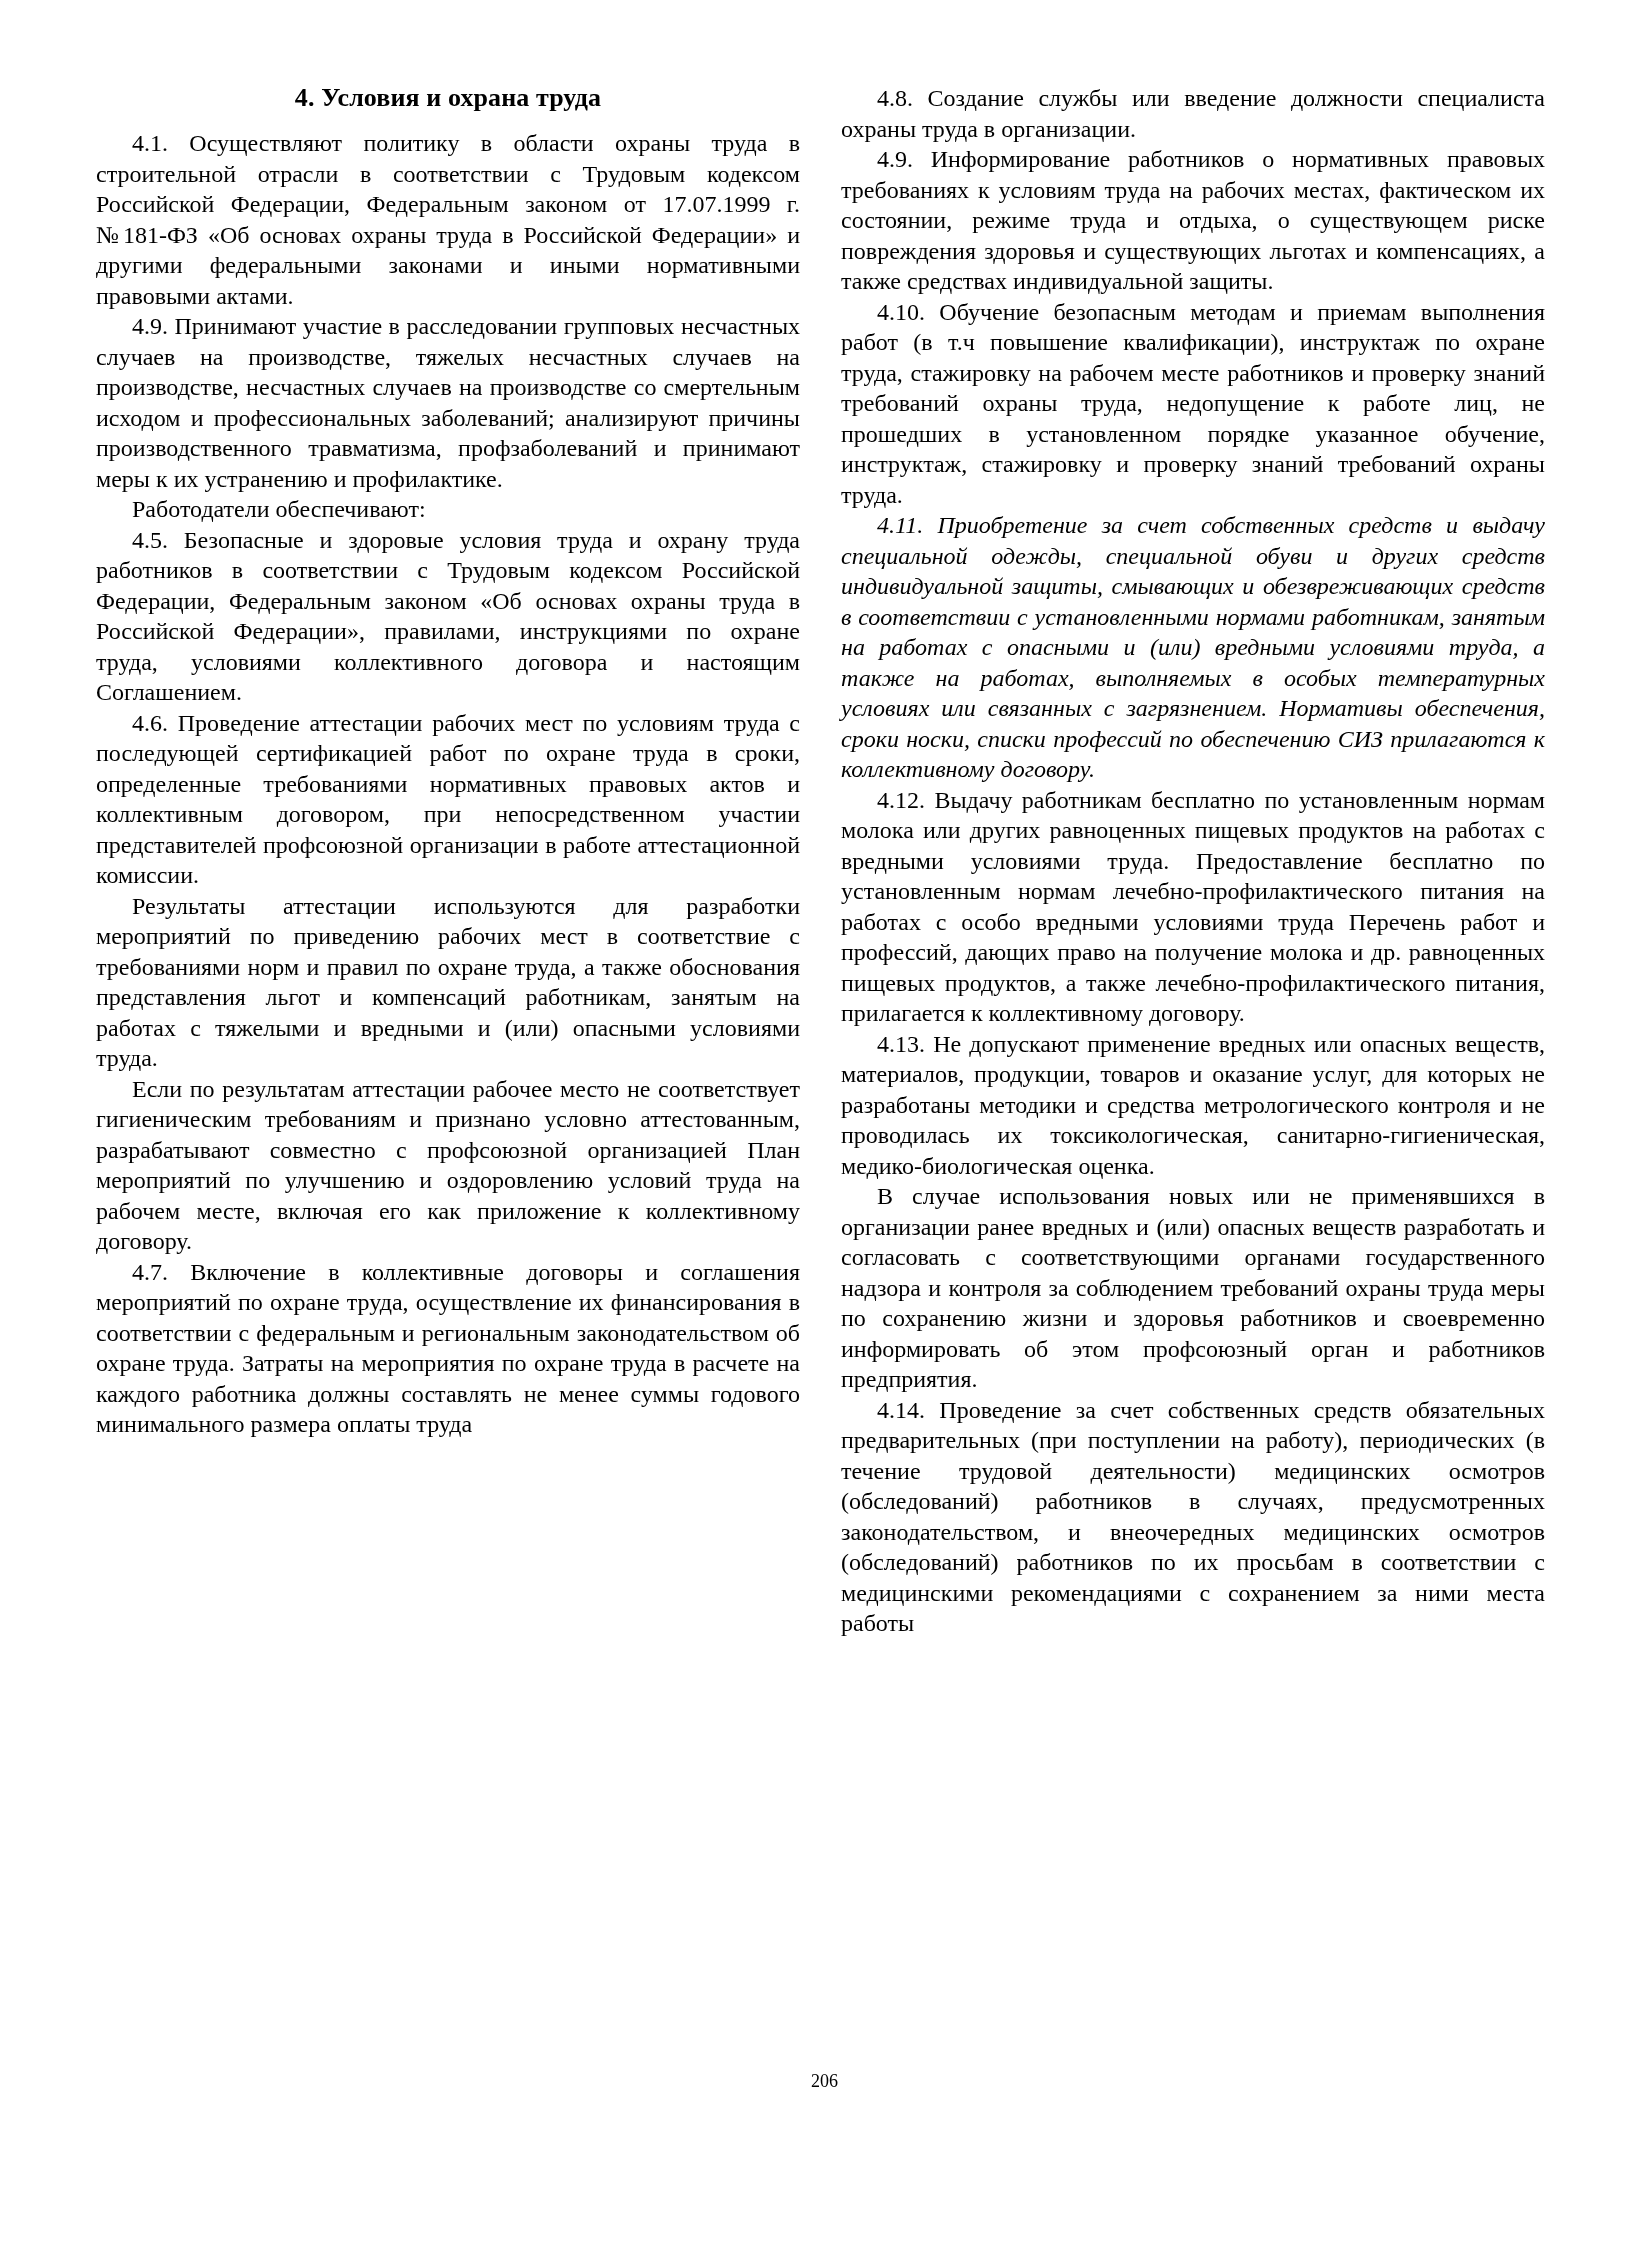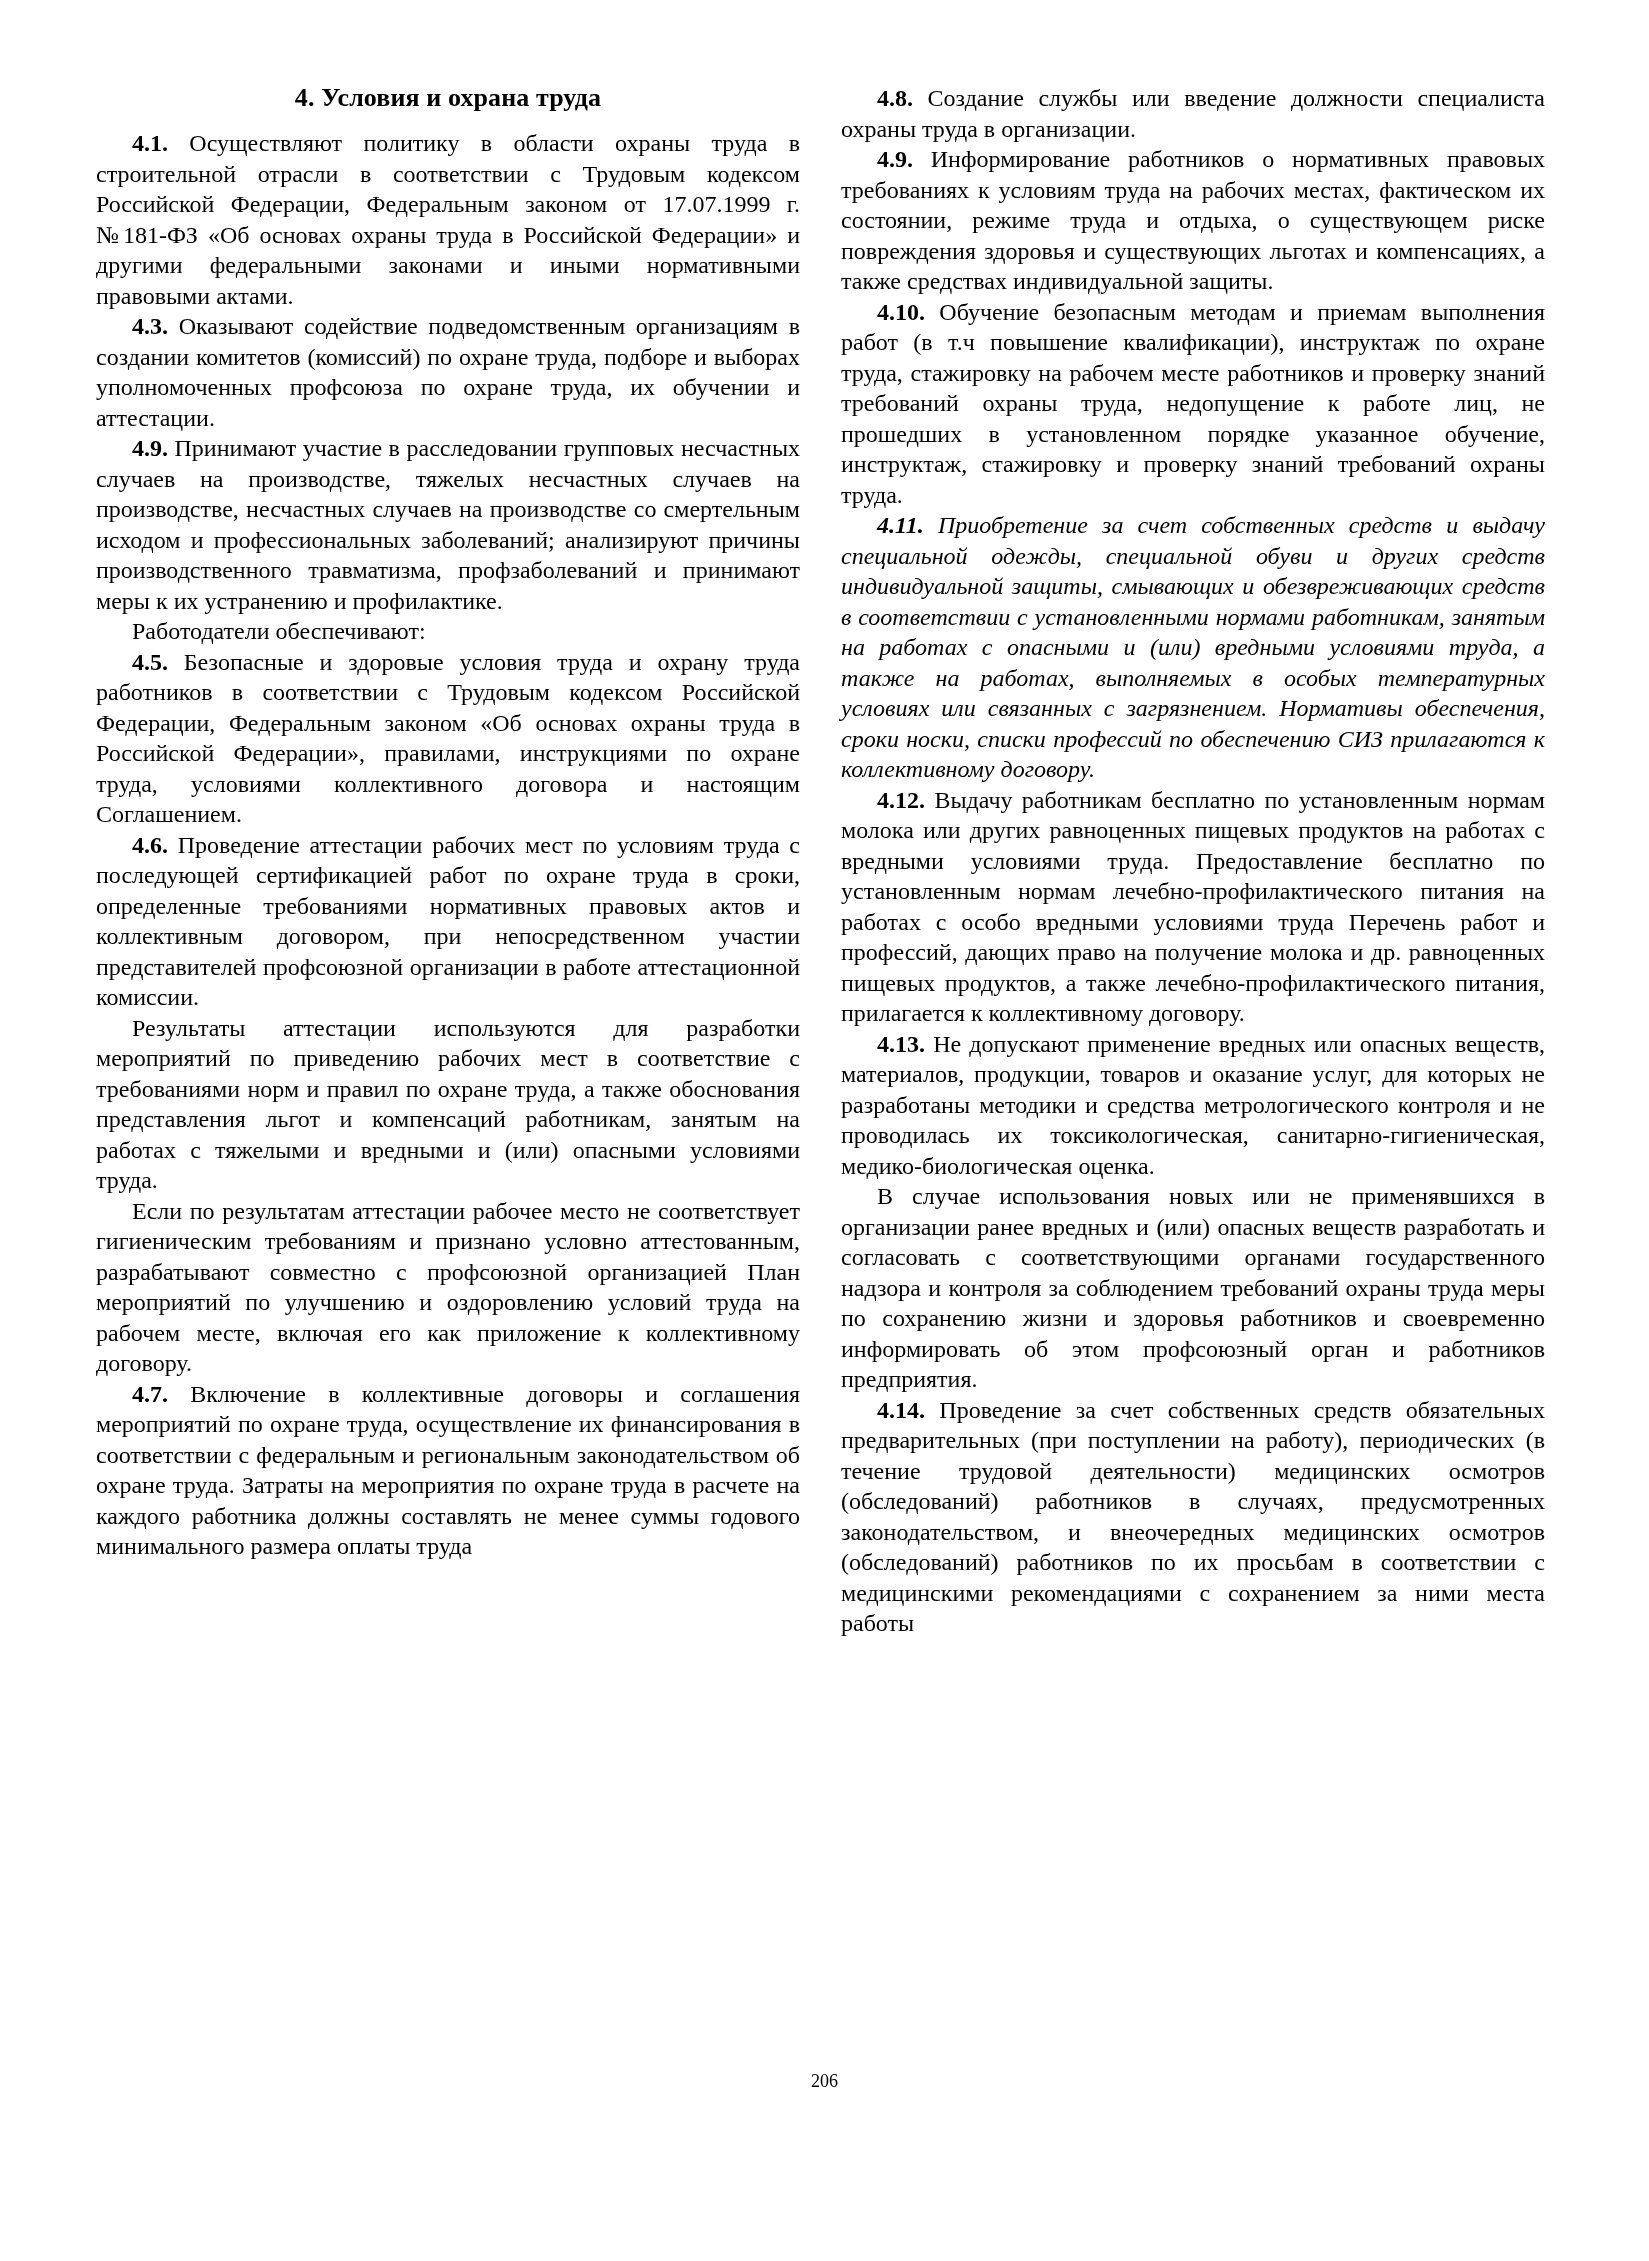--- a/index.html
+++ b/index.html
@@ -44,21 +44,21 @@
     font-size: 24px;
     line-height: 30.5px;
     text-align: justify;
     text-justify: inter-word;
     hyphens: manual;
   }
   p.indent {
     text-indent: 36px;
   }
   .num {
-    font-weight: bold;
+    font-weight: normal;
   }
   .italic {
     font-style: italic;
   }
   .page-number {
     position: absolute;
     left: 0;
     right: 0;
     top: 2071px;
     text-align: center;
@@ -71,21 +71,20 @@
 <div class="page">
   <div class="columns">
 
     <div class="col">
       <h1 class="section-title">4. Условия и охрана труда</h1>
 
 
       <p class="indent"><span class="num">4.1.</span><span> Осуществляют политику в области охраны труда в строительной отрасли в соответствии с Трудовым кодексом Российской Федерации, Федеральным законом от 17.07.1999 г. №181-ФЗ «Об основах охраны труда в Российской Федерации» и другими федеральными законами и иными нормативными правовыми актами.</span></p>
 
 
-      <p class="indent"><span class="num">4.3.</span><span> Оказывают содействие подведомственным организациям в создании комитетов (комиссий) по охране труда, подборе и выборах уполномоченных профсоюза по охране труда, их обучении и аттестации.</span></p>
 
       <p class="indent"><span class="num">4.9.</span><span> Принимают участие в расследовании групповых несчастных случаев на производстве, тяжелых несчастных случаев на производстве, несчастных случаев на производстве со смертельным исходом и профессиональных заболеваний; анализируют причины производственного травматизма, профзаболеваний и принимают меры к их устранению и профилактике.</span></p>
 
       <p class="indent">Работодатели обеспечивают:</p>
 
       <p class="indent"><span class="num">4.5.</span><span> Безопасные и здоровые условия труда и охрану труда работников в соответствии с Трудовым кодексом Российской Федерации, Федеральным законом «Об основах охраны труда в Российской Федерации», правилами, инструкциями по охране труда, условиями коллективного договора и настоящим Соглашением.</span></p>
 
       <p class="indent"><span class="num">4.6.</span><span> Проведение аттестации рабочих мест по условиям труда с последующей сертификацией работ по охране труда в сроки, определенные требованиями нормативных правовых актов и коллективным договором, при непосредственном участии представителей профсоюзной организации в работе аттестационной комиссии.</span></p>
 
       <p class="indent">Результаты аттестации используются для разработки мероприятий по приведению рабочих мест в соответствие с требованиями норм и правил по охране труда, а также обоснования представления льгот и компенсаций работникам, занятым на работах с тяжелыми и вредными и (или) опасными условиями труда.</p>

